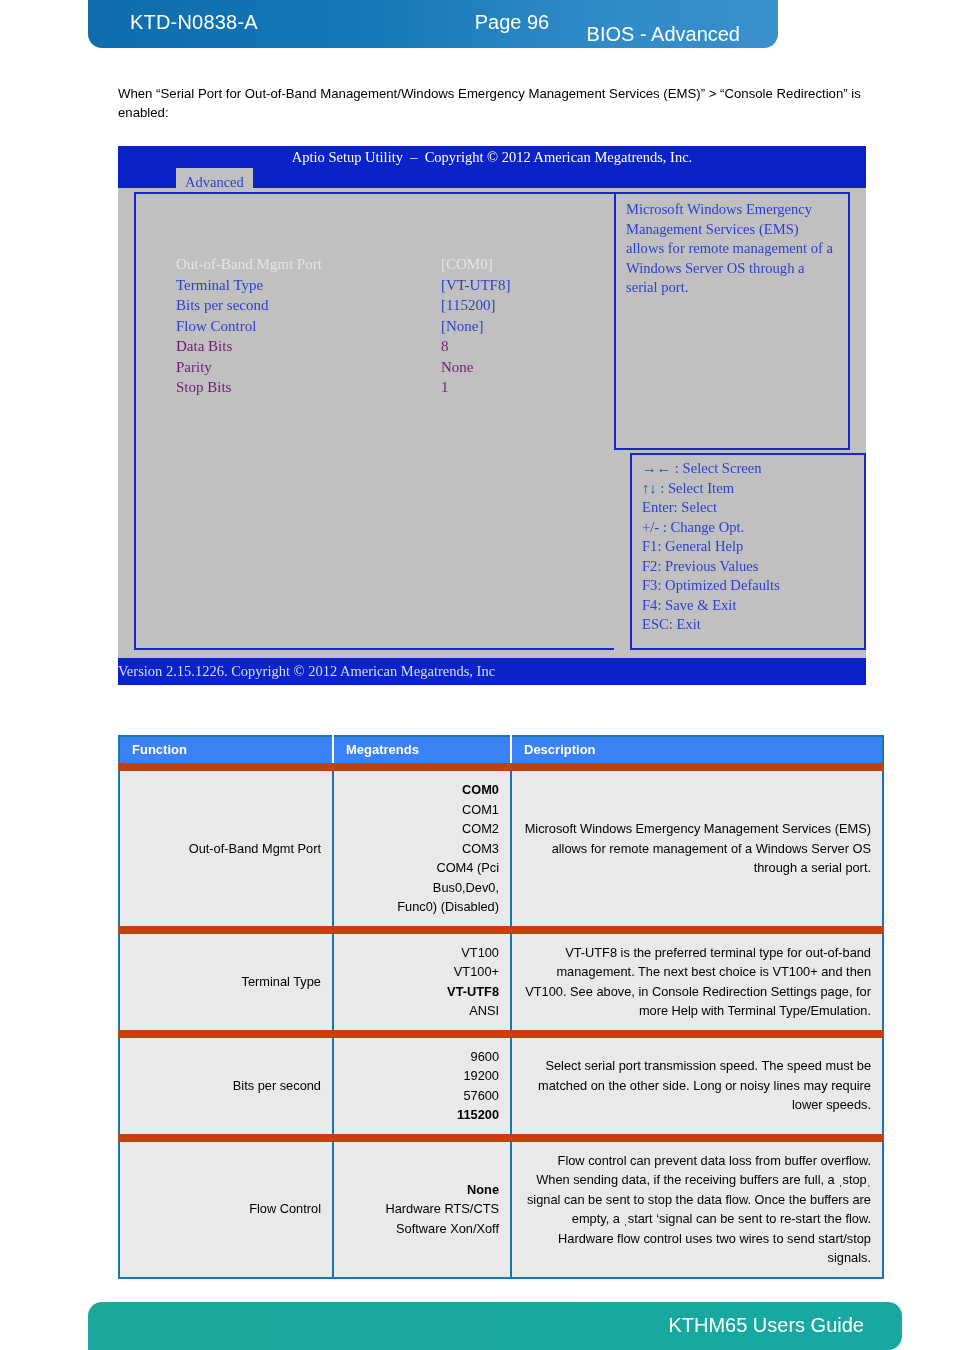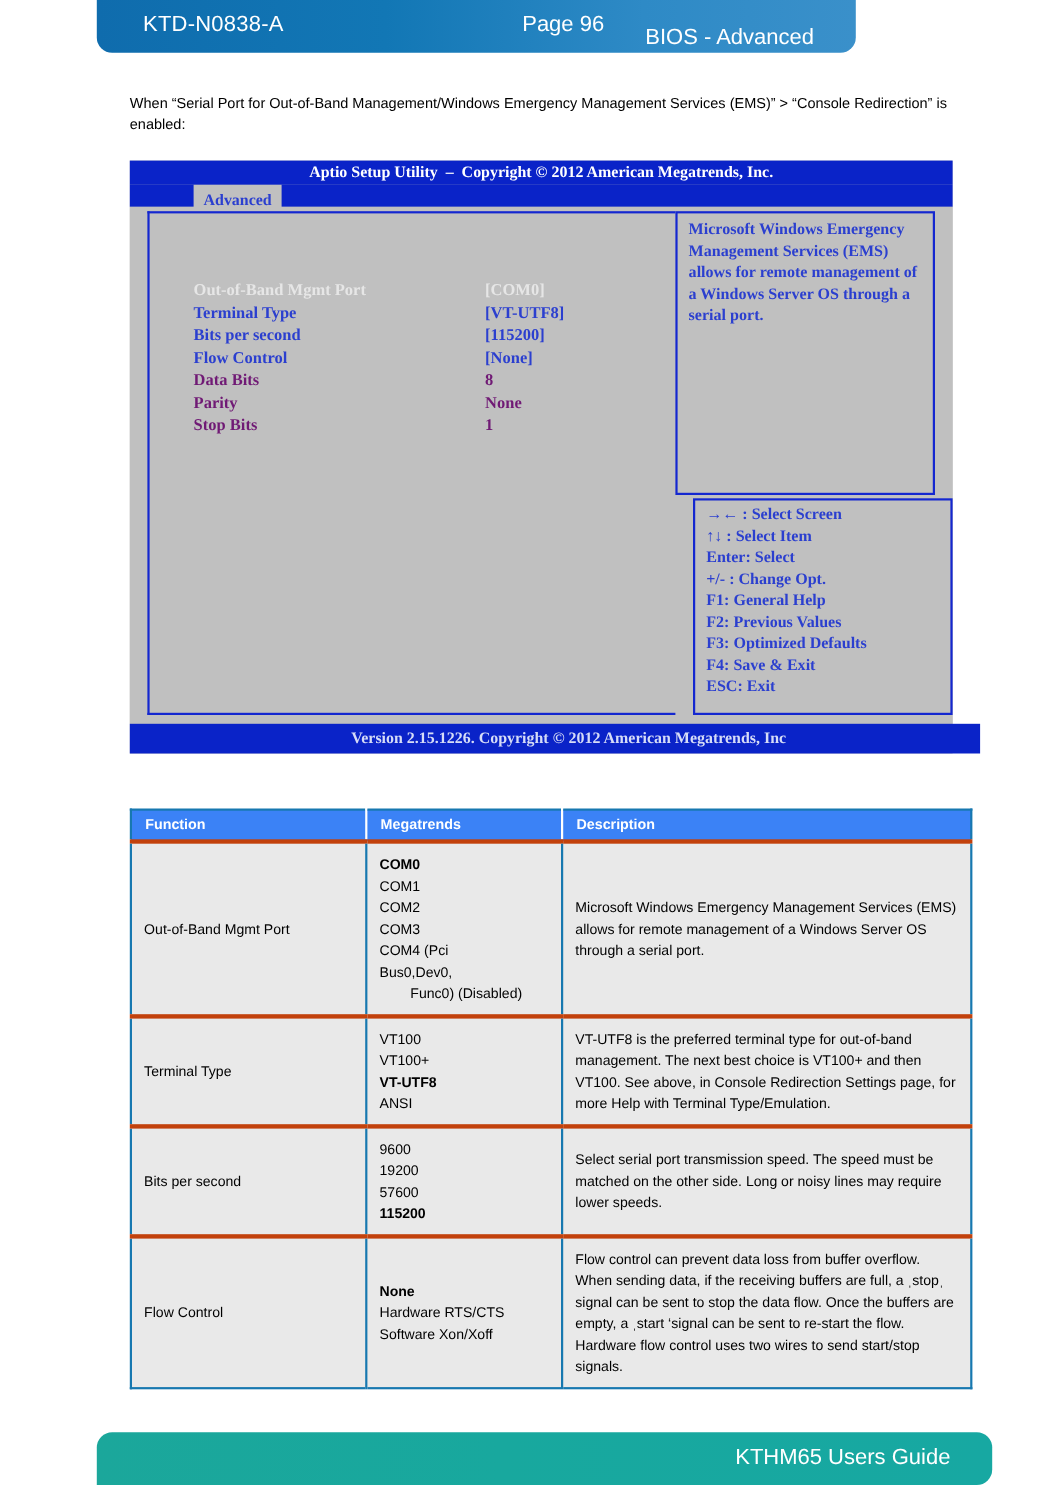--- a/index.html
+++ b/index.html
@@ -62,21 +62,20 @@
   }
 
   
   #bios {
     position: absolute;
     left: 118px;
     top: 146px;
     width: 748px;
     height: 539px;
     background: #c0c0c0;
-    font-weight: bold;
   }
   #bios-titlebar {
     position: absolute;
     left: 0; top: 0;
     width: 748px;
     height: 22px;
     background: #0a23c8;
     color: #ffffff;
     font-family: "Liberation Serif", serif;
     font-size: 14.5px;
@@ -184,23 +183,22 @@
   #bios-version {
     position: absolute;
     left: 0;
     top: 512px;
     width: 748px;
     height: 27px;
     background: #0a23c8;
     color: #d6dcf7;
     font-family: "Liberation Serif", serif;
     font-size: 14.5px;
-    text-align: center;
+    text-align: left;
     line-height: 27px;
-    padding-left: 25px;
   }
 
   
   #ref-table {
     position: absolute;
     left: 118px;
     top: 735px;
     width: 764px;
     border-collapse: collapse;
     table-layout: fixed;
@@ -218,25 +216,26 @@
     font-weight: bold;
     text-align: left;
     padding: 5px 8px 6px 12px;
     border-right: 2px solid #ffffff;
   }
   #ref-table thead th:last-child { border-right: none; }
 
   #ref-table tbody td {
     background: #e9e9e9;
     color: #000000;
-    border-top: 4px solid #c2410c;
+    border-top: 8px solid #c2410c;
     border-right: 2px solid #1778b0;
     vertical-align: middle;
     padding: 9px 11px;
     line-height: 19.5px;
+    text-align: right;
   }
   #ref-table tbody td:last-child { border-right: none; }
   #ref-table td.cell-func { vertical-align: middle; }
   #ref-table td.cell-sel { vertical-align: middle; }
   #ref-table td.cell-desc { vertical-align: middle; }
   .sel-line { white-space: nowrap; }
   .sel-line.bold { font-weight: bold; }
   .sel-line.indent { padding-left: 28px; }
 
   

